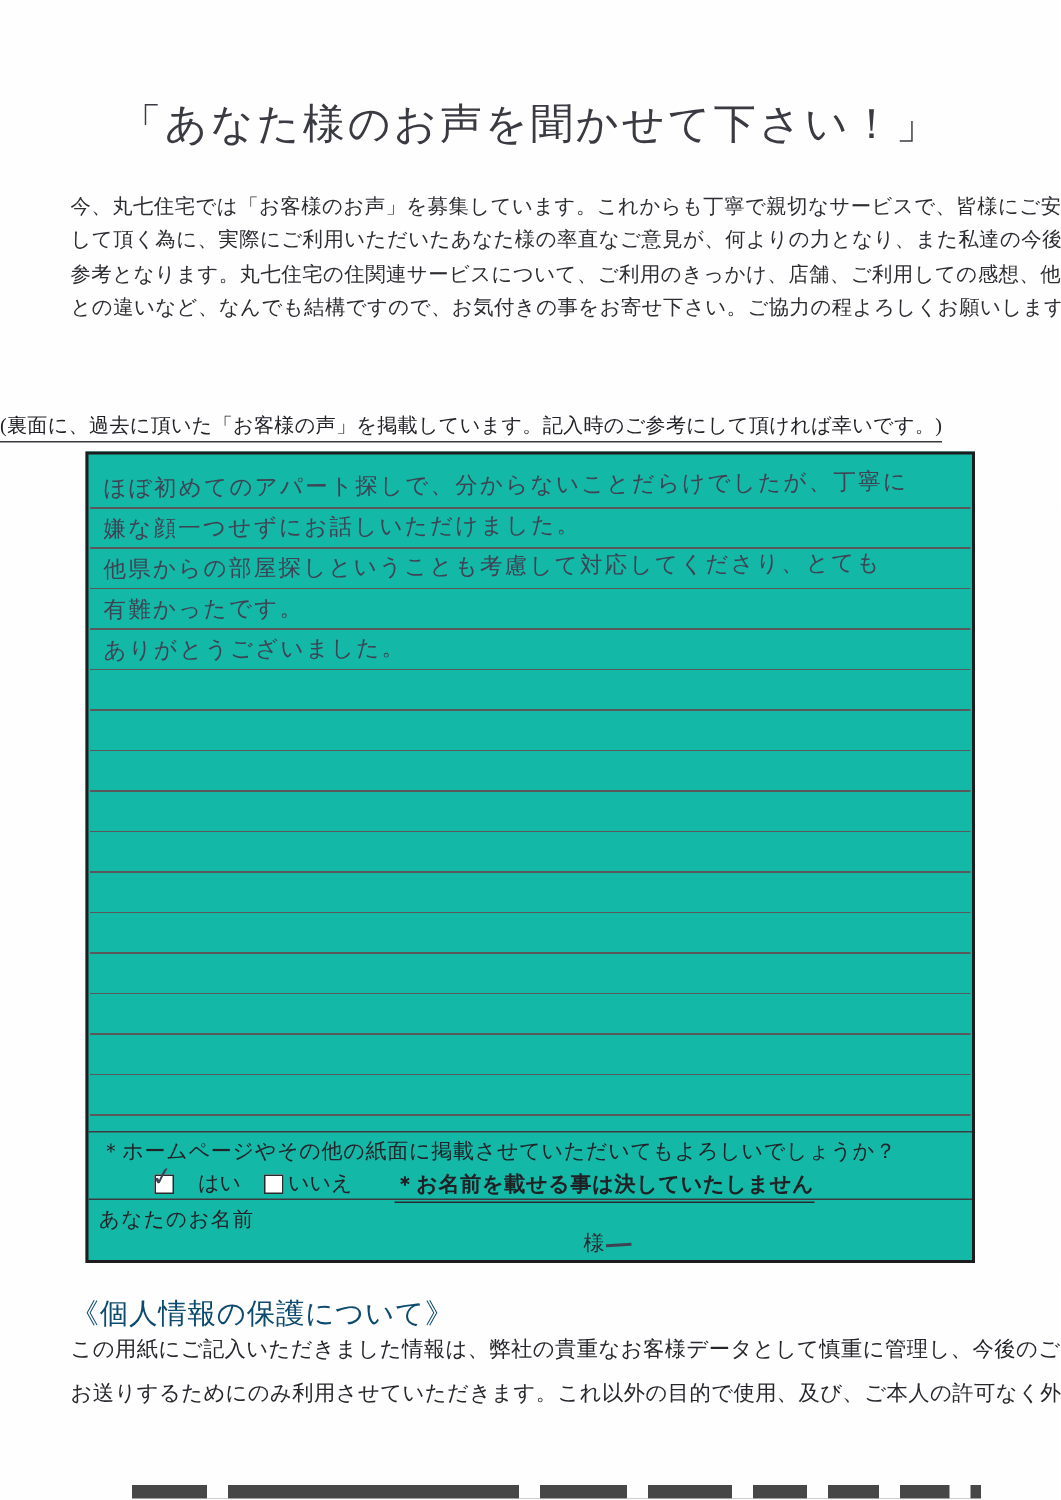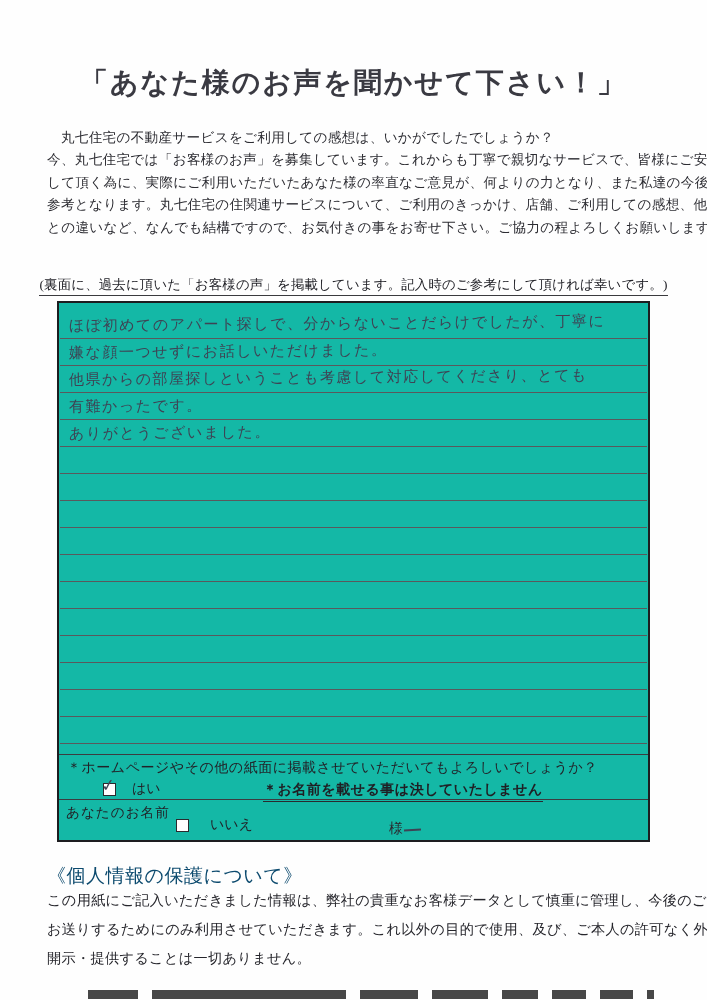--- a/index.html
+++ b/index.html
@@ -1,47 +1,47 @@
 <!DOCTYPE html>
 <html><head>
 <meta charset="utf-8">
 <style>
   html,body{margin:0;padding:0;}
   body{background:#ffffff;width:707px;height:1000px;position:relative;overflow:hidden;
        font-family:"Liberation Serif","DejaVu Serif",serif;color:#2e2e34;}
   .page{position:absolute;inset:0;background:#fefefe;}
 
   .title{position:absolute;top:64px;left:0;width:707px;text-align:center;
-         font-size:28px;letter-spacing:2px;color:#3a3a42;font-weight:700;}
+         font-size:28px;letter-spacing:2px;color:#3a3a42;font-weight:400;}
 
   .intro{position:absolute;top:127px;left:47px;width:618px;
          font-size:13.6px;line-height:22.4px;letter-spacing:0.3px;color:#2c2c32;}
   .intro div{white-space:nowrap;}
   .signature{position:absolute;top:240px;left:47px;width:603px;text-align:right;
              font-size:13.6px;letter-spacing:1px;color:#2c2c32;}
 
-  .note-wrap{position:absolute;top:275px;left:0;width:707px;text-align:center;}
+  .note-wrap{position:absolute;top:275px;left:0;width:707px;}
   .note{display:inline-block;font-size:13.4px;letter-spacing:0.2px;color:#222228;
         border-bottom:1.5px solid #3a3a3e;padding-bottom:1px;}
 
   .fbox{position:absolute;top:301px;left:57px;width:589px;height:537px;
         border:2.5px solid #1d1d20;background:#14b8a6;}
   .ruled{position:absolute;top:9px;left:1px;right:1px;height:443px;
          background-image:repeating-linear-gradient(to bottom,
             transparent 0px,transparent 26px,#59595c 26px,#59595c 27px);}
   .hw-line{position:absolute;left:10px;width:565px;height:27px;line-height:25px;
            font-family:"DejaVu Sans",sans-serif;font-size:15px;letter-spacing:1.5px;
            color:#3e4354;transform:rotate(-0.5deg);white-space:nowrap;}
   .hw-0{top:8px;} .hw-1{top:35px;} .hw-2{top:62px;} .hw-3{top:89px;} .hw-4{top:116px;}
 
   .q-sep{position:absolute;top:451px;left:0;right:0;border-top:1.5px solid #3c3c40;}
   .q-text{position:absolute;top:456px;left:8px;font-size:14px;letter-spacing:0.5px;color:#222228;text-align:center;}
   .opt-row{position:absolute;top:477px;left:0;right:0;height:22px;font-size:14px;color:#222228;}
   .opt-yes{position:absolute;left:44px;display:flex;align-items:center;gap:16px;}
-  .opt-no{position:absolute;left:117px;display:flex;align-items:center;gap:21px;margin-top:36px;}
+  .opt-no{position:absolute;left:117px;display:flex;align-items:center;gap:3px;}
   .cbox{display:inline-block;width:11px;height:11px;border:1.5px solid #2a2a2e;position:relative;background:#fefefe;}
   .cbox.checked::after{content:"✓";position:absolute;left:-3px;top:-9px;font-size:17px;
         color:#3e4354;font-family:"DejaVu Sans",sans-serif;transform:rotate(-8deg);}
   .name-note{position:absolute;left:204px;top:1px;font-size:14px;font-weight:600;letter-spacing:0.5px;
              border-bottom:1.5px solid #2a2a2e;padding-bottom:2px;color:#1f1f24;}
   .n-sep{position:absolute;top:496px;left:0;right:0;border-top:1.5px solid #3c3c40;}
   .name-label{position:absolute;top:501px;left:7px;font-size:13.6px;letter-spacing:1px;color:#222228;}
   .name-suffix{position:absolute;top:517px;left:330px;font-size:14px;color:#2a2a30;}
   .redact-line{display:inline-block;width:17px;height:2px;background:#3e4354;vertical-align:middle;
                margin-left:1px;transform:rotate(-3deg);}
@@ -55,21 +55,20 @@
   .scan-bar .notch{position:absolute;top:0;height:9px;width:14px;background:#fefefe;}
 </style>
 </head>
 <body>
 
 <div class="page">
 
   <div class="title">「あなた様のお声を聞かせて下さい！」</div>
 
   <div class="intro">
-    <div>　丸七住宅の不動産サービスをご利用しての感想は、いかがでしたでしょうか？</div>
     <div>今、丸七住宅では「お客様のお声」を募集しています。これからも丁寧で親切なサービスで、皆様にご安心</div>
     <div>して頂く為に、実際にご利用いただいたあなた様の率直なご意見が、何よりの力となり、また私達の今後の</div>
     <div>参考となります。丸七住宅の住関連サービスについて、ご利用のきっかけ、店舗、ご利用しての感想、他店</div>
     <div>との違いなど、なんでも結構ですので、お気付きの事をお寄せ下さい。ご協力の程よろしくお願いします。</div>
   </div>
 
 
   <div class="note-wrap">
     <span class="note">(裏面に、過去に頂いた「お客様の声」を掲載しています。記入時のご参考にして頂ければ幸いです。)</span>
   </div>
@@ -102,21 +101,20 @@
     <div class="name-label">あなたのお名前</div>
     <div class="name-suffix">
       <span>様</span><span class="redact-line"></span>
     </div>
   </div>
 
   <div class="privacy-head">《個人情報の保護について》</div>
   <div class="privacy-body">
     <div>この用紙にご記入いただきました情報は、弊社の貴重なお客様データとして慎重に管理し、今後のご案内を</div>
     <div>お送りするためにのみ利用させていただきます。これ以外の目的で使用、及び、ご本人の許可なく外部への</div>
-    <div>開示・提供することは一切ありません。</div>
   </div>
 
   <div class="scan-bar">
     <span class="notch" style="left:50px"></span>
     <span class="notch" style="left:258px"></span>
     <span class="notch" style="left:330px"></span>
     <span class="notch" style="left:400px"></span>
     <span class="notch" style="left:450px"></span>
     <span class="notch" style="left:498px"></span>
     <span class="notch" style="left:545px"></span>

